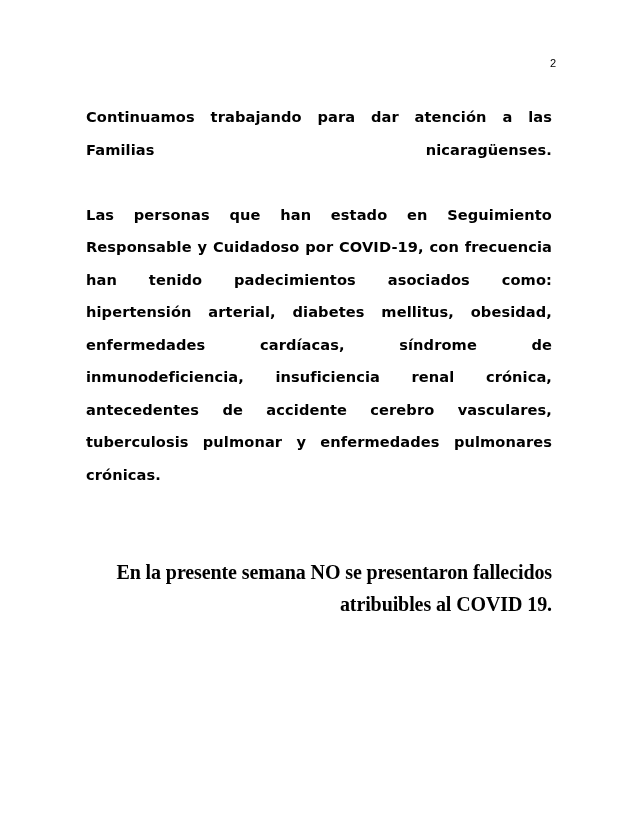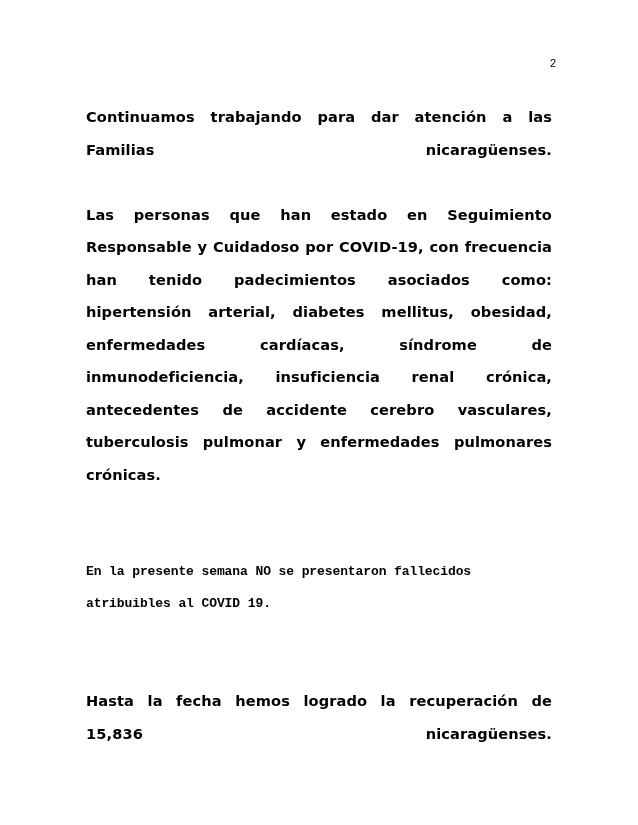--- a/index.html
+++ b/index.html
@@ -42,25 +42,25 @@
     font-family: "DejaVu Sans", sans-serif;
     font-weight: bold;
     font-size: 14.6px;
     line-height: 32.5px;
     text-align: justify;
     margin: 0;
     color: #000000;
     letter-spacing: 0.1px;
   }
   .para.narrow {
-    font-family: Liberation Mono, monospace;
+    font-family: Liberation Serif, serif;
     font-weight: bold;
-    font-size: 13px;
+    font-size: 20px;
     letter-spacing: -0.1px;
-    text-align: left;
+    text-align: right;
   }
   .spacer {
     height: 32px;
   }
   
   .para::after {
     content: "";
     display: inline-block;
     width: 100%;
   }
@@ -77,16 +77,15 @@
     <p class="para">Continuamos trabajando para dar atención a las Familias nicaragüenses.</p>
 
     <p class="para">Las personas que han estado en Seguimiento Responsable y Cuidadoso por COVID-19, con frecuencia han tenido padecimientos asociados como: hipertensión arterial, diabetes mellitus, obesidad, enfermedades cardíacas, síndrome de inmunodeficiencia, insuficiencia renal crónica, antecedentes de accidente cerebro vasculares, tuberculosis pulmonar y enfermedades pulmonares crónicas.</p>
 
     <div class="spacer"></div>
 
     <p class="para narrow">En la presente semana NO se presentaron fallecidos atribuibles al COVID 19.</p>
 
     <div class="spacer"></div>
 
-    <p class="para">Hasta la fecha hemos logrado la recuperación de 15,836 nicaragüenses.</p>
 
   </div>
 </div>
 
 </body></html>

